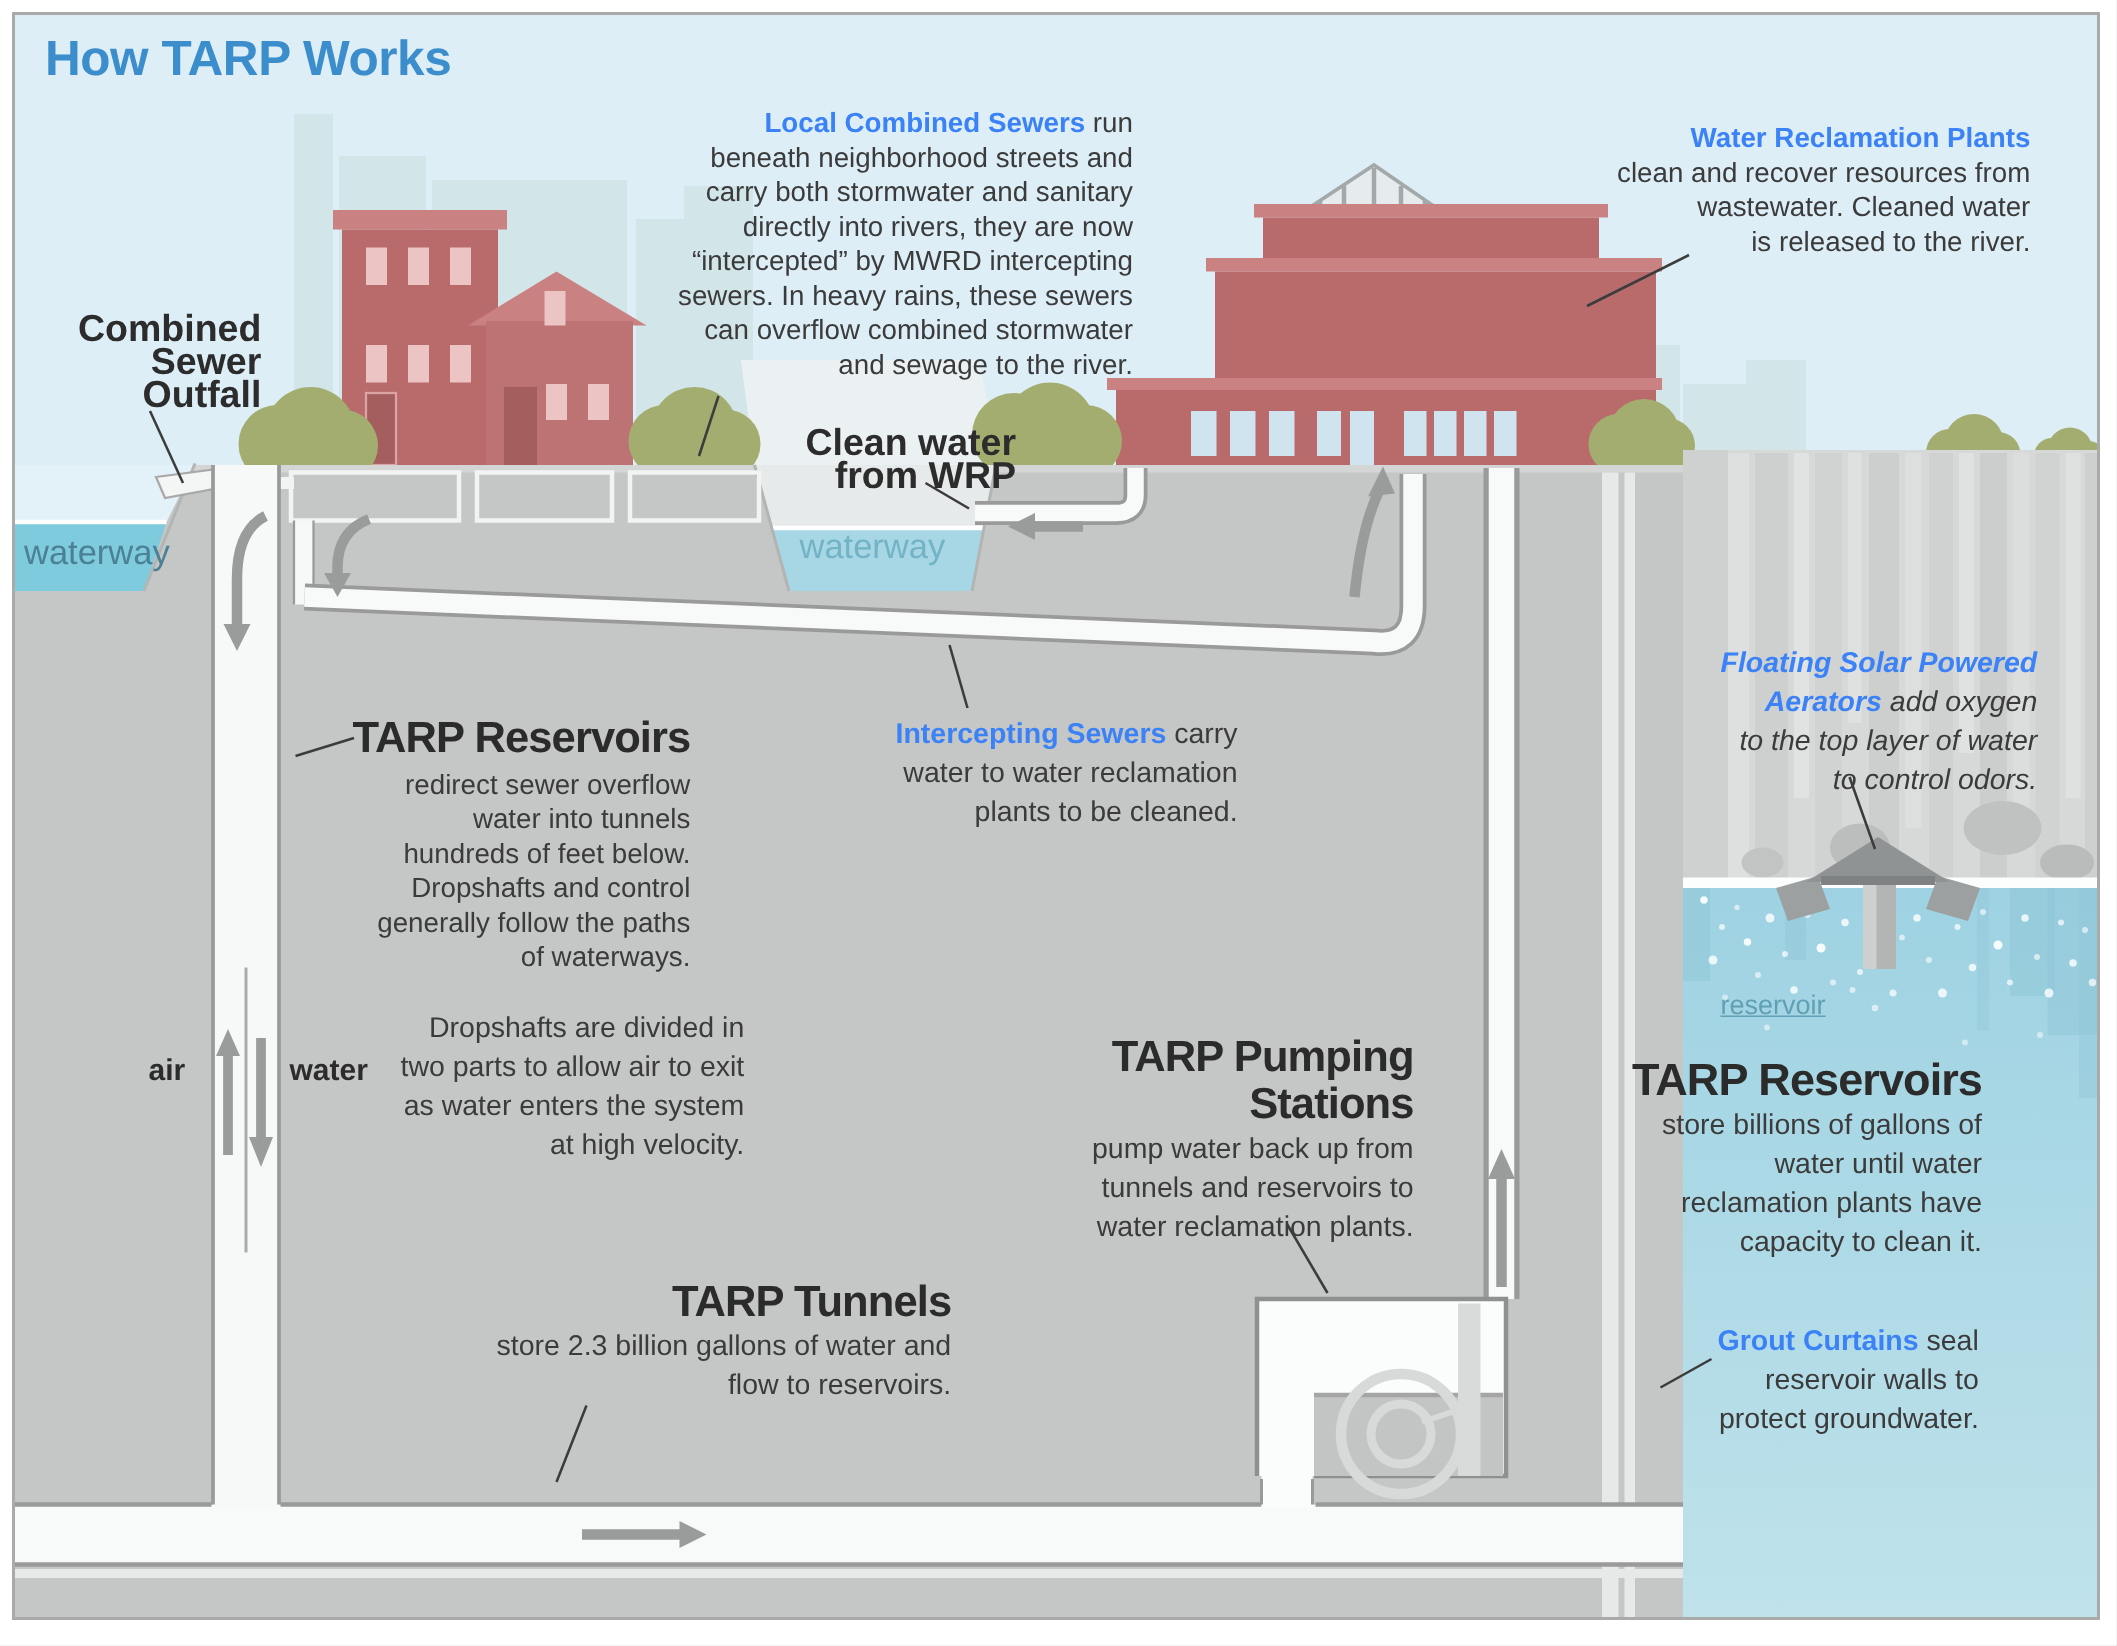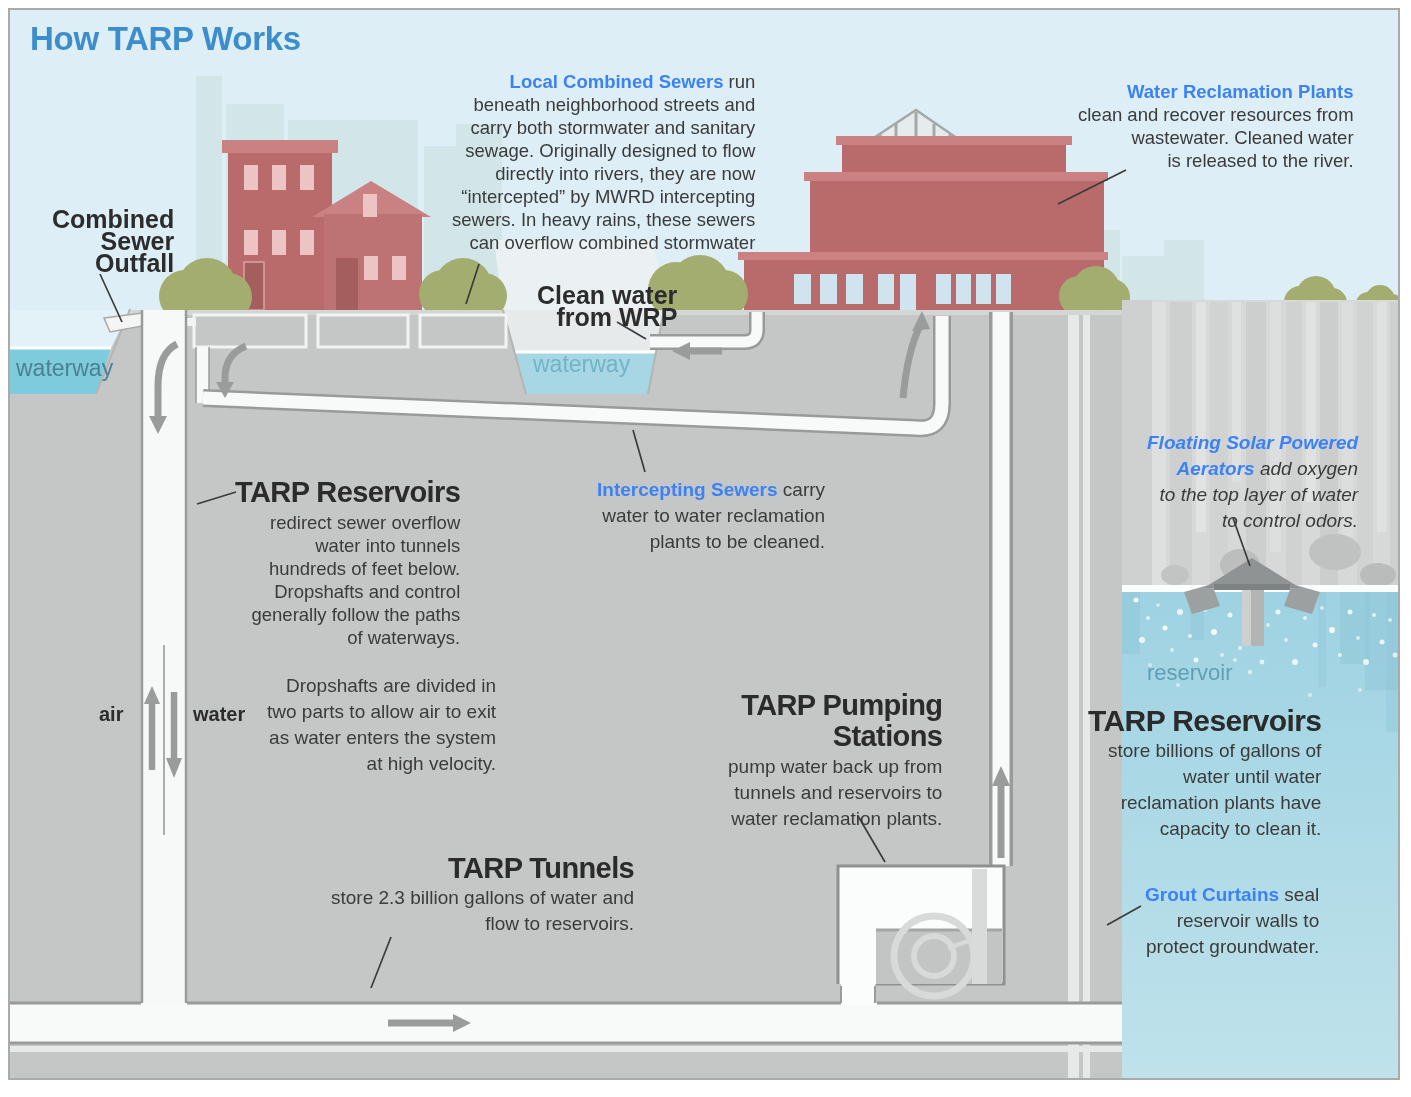--- a/index.html
+++ b/index.html
@@ -8,21 +8,21 @@
   .abs{position:absolute;}
   svg{position:absolute;left:0;top:0;}
   .title{font-size:33px;font-weight:700;letter-spacing:-0.3px;color:var(--c-title_blue,#3b8dcc);}
   .callout{font-size:18.5px;line-height:23px;color:var(--c-text_dark,#3b3b3b);}
   .callout .b{font-weight:700;color:#3b82f6;}
   .big{font-size:19px;line-height:26px;}
   .h1{font-size:29px;font-weight:700;letter-spacing:-0.6px;color:#2b2b2b;line-height:31px;white-space:nowrap;}
   .boldlabel{font-size:25px;font-weight:700;color:#2c2c2c;line-height:22px;}
   .wway{font-size:23px;color:var(--c-waterway_label,#4b8095);}
   .wway2{color:#72b4c6;}
-  .resv{font-size:22px;color:var(--c-reservoir_label,#60a0b4);}
+  .resv{font-size:18px;color:var(--c-reservoir_label,#60a0b4);text-decoration:underline;}
   .svg-sky{fill:var(--c-sky,#ddeef6);}
   .svg-skyline{fill:var(--c-skyline,#d0e3e6);}
   .svg-ground{fill:var(--c-ground,#c5c6c6);}
   .svg-waterL{fill:var(--c-water_left,#7ecbdd);}
   .svg-waterM{fill:var(--c-water_middle,#a7d6e4);}
   .svg-rock{fill:var(--c-rock,#d7d8d8);}
   .svg-red{fill:var(--c-building_red,#b96b6b);}
   .svg-redlight{fill:var(--c-building_red_light,#c98181);}
   .svg-winpink{fill:var(--c-window_pink,#ecc4c4);}
   .svg-winblue{fill:var(--c-window_blue,#cfe4ee);}
@@ -323,25 +323,25 @@
 <div class="abs boldlabel" style="left:52px;top:208px;">
   <div>Combined</div>
   <div>Sewer</div>
   <div>Outfall</div>
 </div>
 
 <div class="abs callout" style="left:452px;top:70px;">
   <div><span class="b">Local Combined Sewers</span><span> run</span></div>
   <div>beneath neighborhood streets and</div>
   <div>carry both stormwater and sanitary</div>
-  <div>sewage. Originally designed to flow</div>
   <div>directly into rivers, they are now</div>
   <div>“intercepted” by MWRD intercepting</div>
   <div>sewers. In heavy rains, these sewers</div>
   <div>can overflow combined stormwater</div>
+  <div>and sewage to the river.</div>
 </div>
 
 <div class="abs callout" style="left:1078px;top:80px;">
   <div><span class="b">Water Reclamation Plants</span></div>
   <div>clean and recover resources from</div>
   <div>wastewater. Cleaned water</div>
   <div>is released to the river.</div>
 </div>
 
 <div class="abs boldlabel" style="left:537px;top:284px;">

